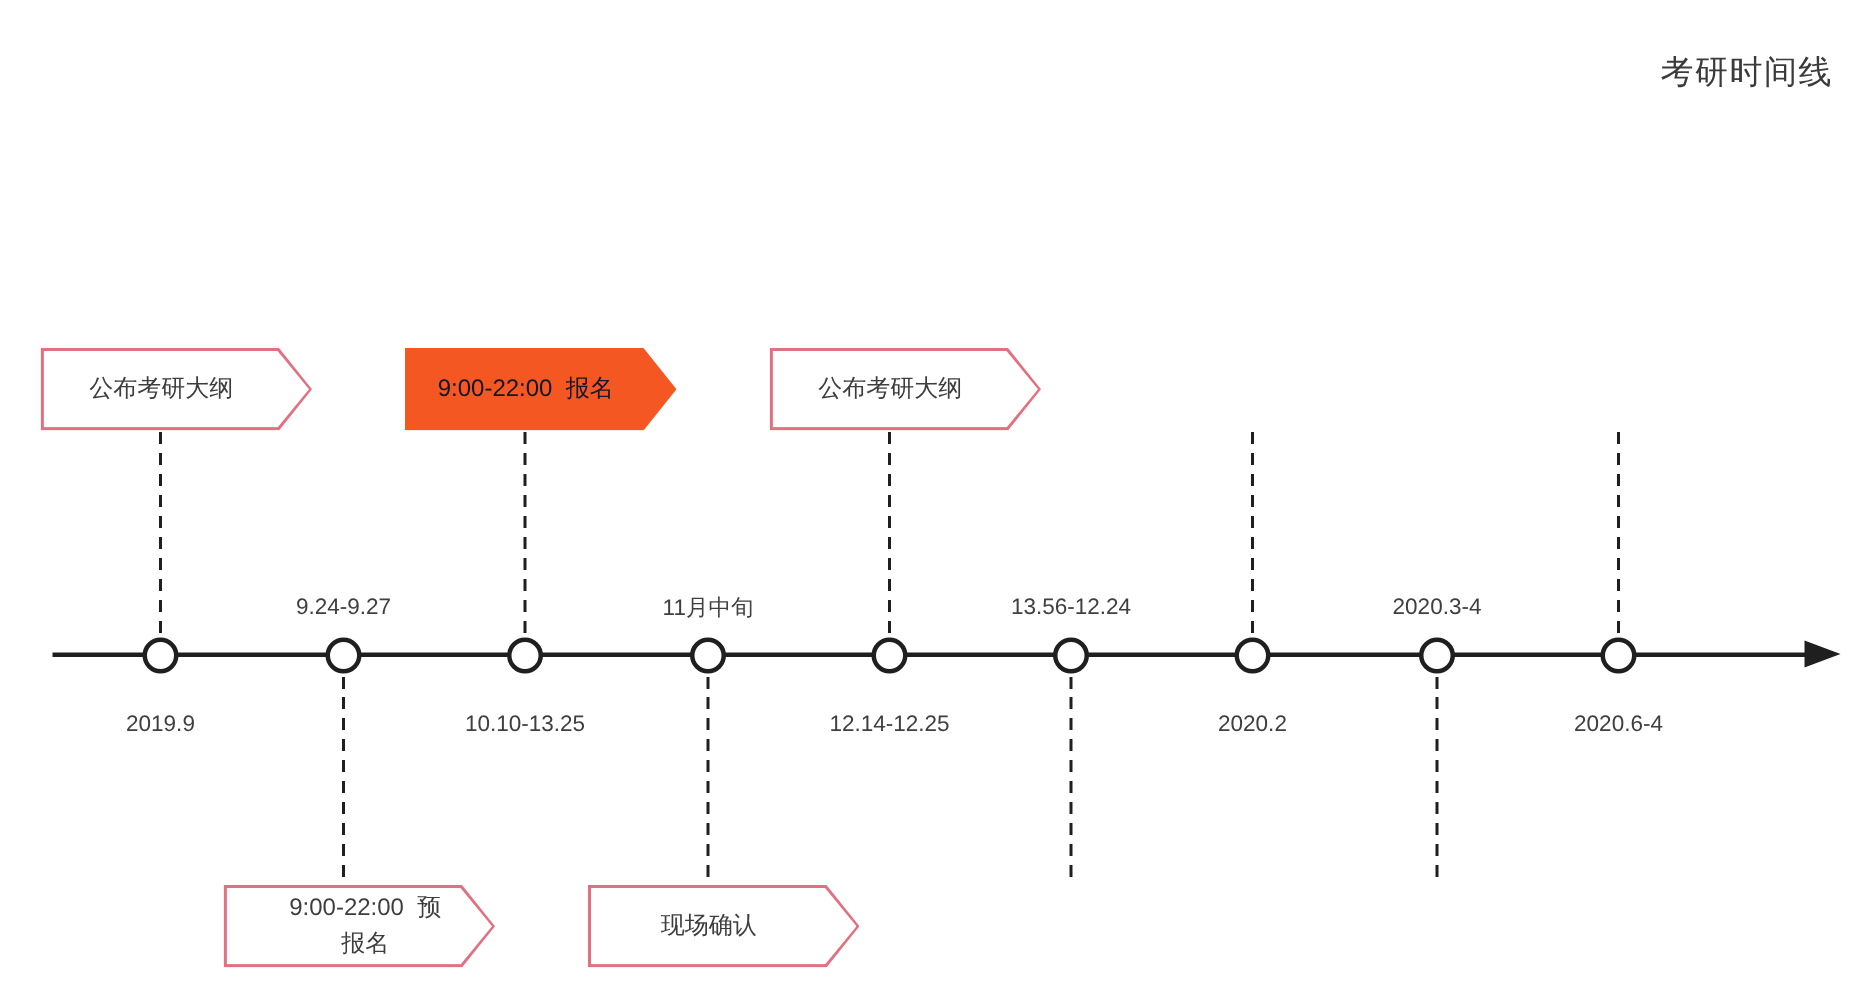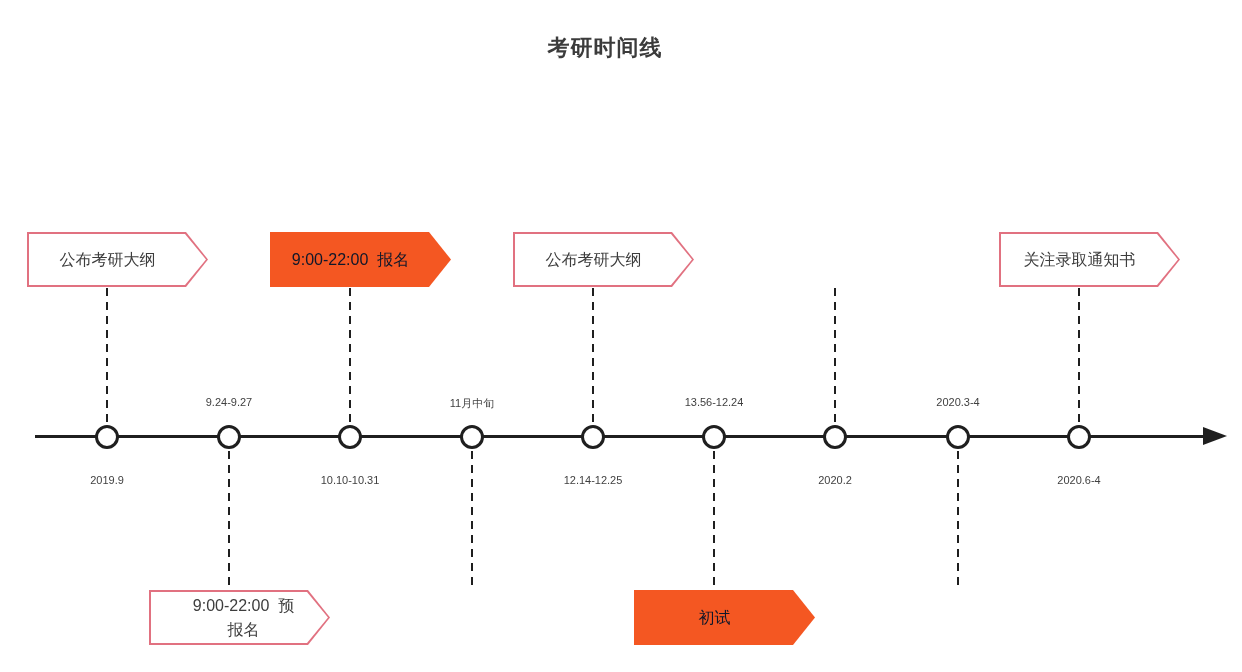--- a/index.html
+++ b/index.html
@@ -12,23 +12,23 @@
   html,body{background:#ffffff;}
   .stage{
     position:relative;
     width:1242px;height:672px;
     background:#fff;
     overflow:hidden;
     font-family:"Liberation Sans","DejaVu Sans",sans-serif;
     color:var(--text);
   }
   .title{
-    position:absolute;top:33px;left:0;width:1210px;
-    text-align:center;
-    font-size:22px;font-weight:700;color:#3b3b3b;
+    position:absolute;top:33px;left:12px;width:1210px;
+    text-align:right;
+    font-size:22px;font-weight:400;color:#3b3b3b;
     letter-spacing:1px;
   }
   
   .x1{--x:107px}.x2{--x:229px}.x3{--x:350px}.x4{--x:472px}.x5{--x:593px}
   .x6{--x:714px}.x7{--x:835px}.x8{--x:958px}.x9{--x:1079px}
 
   
   .axis{
     position:absolute;left:35px;top:435px;width:1172px;height:3px;
     background:var(--ink);
@@ -51,21 +51,21 @@
   .conn{
     position:absolute;width:2px;left:calc(var(--x) - 1px);
     background:repeating-linear-gradient(180deg,var(--ink) 0 8px,transparent 8px 14px);
   }
   .conn.top{top:288px;height:135px;}
   .conn.bottom{top:451px;height:139px;}
 
   
   .date{
     position:absolute;width:170px;left:calc(var(--x) - 85px);
-    text-align:center;font-size:11px;color:#3f3f3f;
+    text-align:center;font-size:15px;color:#3f3f3f;
   }
   .date.above{top:396px;}
   .date.below{top:474px;}
 
   
   .event{
     position:absolute;width:181px;height:55px;
     left:calc(var(--x) - 80px);
   }
   .event.top{top:232px;padding-left:37px;}
@@ -104,34 +104,30 @@
   </div>
   <div class="event top filled x3">
     <div class="shape"></div>
     <div class="label">9:00-22:00  报名</div>
   </div>
   <div class="event top x5">
     <div class="shape"></div>
     <div class="face"></div>
     <div class="label">公布考研大纲</div>
   </div>
-  <div class="event top x9">
-    <div class="shape"></div>
-    <div class="face"></div>
-    <div class="label">关注录取通知书</div>
-  </div>
 
   <div class="event bottom wrap x2">
     <div class="shape"></div>
     <div class="face"></div>
     <div class="label">9:00-22:00  预报名</div>
   </div>
-  <div class="event bottom filled x6">
+  <div class="event bottom x4">
     <div class="shape"></div>
-    <div class="label">初试</div>
+    <div class="face"></div>
+    <div class="label">现场确认</div>
   </div>
 
   <div class="conn top x1"></div>
   <div class="conn top x3"></div>
   <div class="conn top x5"></div>
   <div class="conn top x7"></div>
   <div class="conn top x9"></div>
   <div class="conn bottom x2"></div>
   <div class="conn bottom x4"></div>
   <div class="conn bottom x6"></div>
@@ -145,21 +141,21 @@
   <div class="circle x3"></div>
   <div class="circle x4"></div>
   <div class="circle x5"></div>
   <div class="circle x6"></div>
   <div class="circle x7"></div>
   <div class="circle x8"></div>
   <div class="circle x9"></div>
 
   <div class="date below x1">2019.9</div>
   <div class="date above x2">9.24-9.27</div>
-  <div class="date below x3">10.10-10.31</div>
+  <div class="date below x3">10.10-13.25</div>
   <div class="date above x4">11月中旬</div>
   <div class="date below x5">12.14-12.25</div>
   <div class="date above x6">13.56-12.24</div>
   <div class="date below x7">2020.2</div>
   <div class="date above x8">2020.3-4</div>
   <div class="date below x9">2020.6-4</div>
 
 </div>
 
 </body></html>

